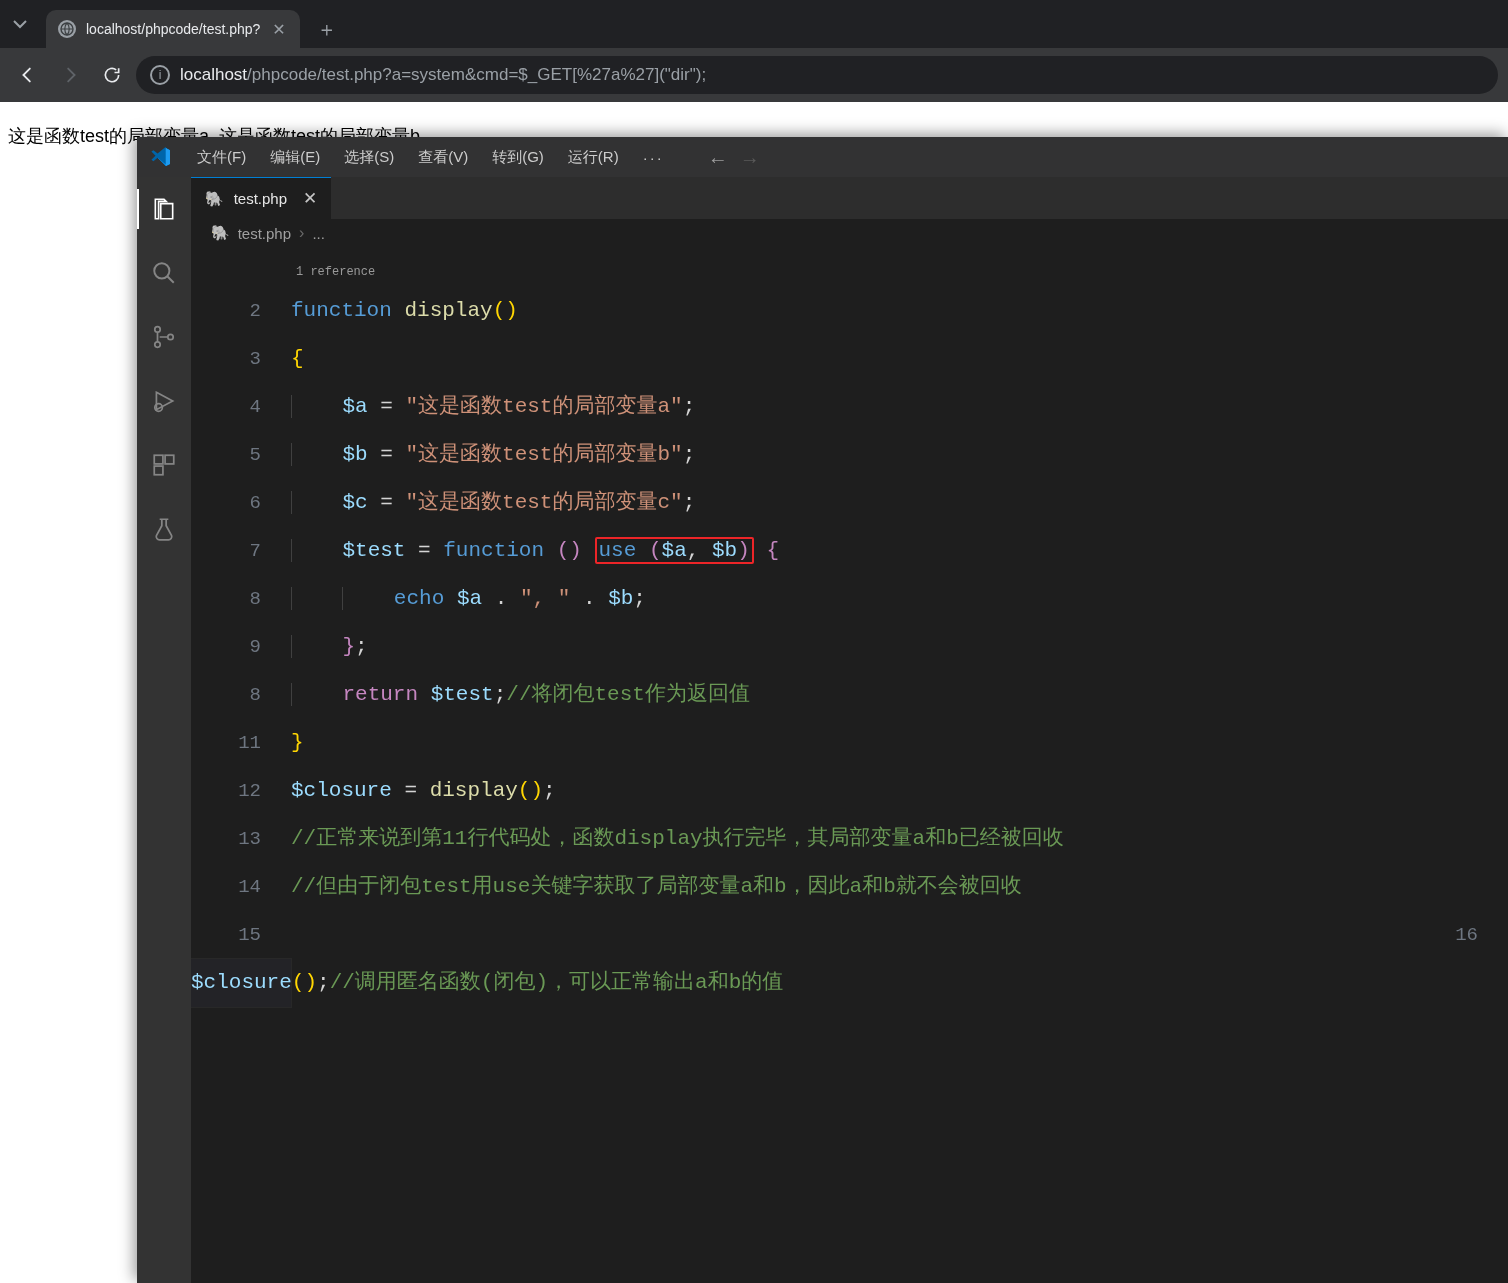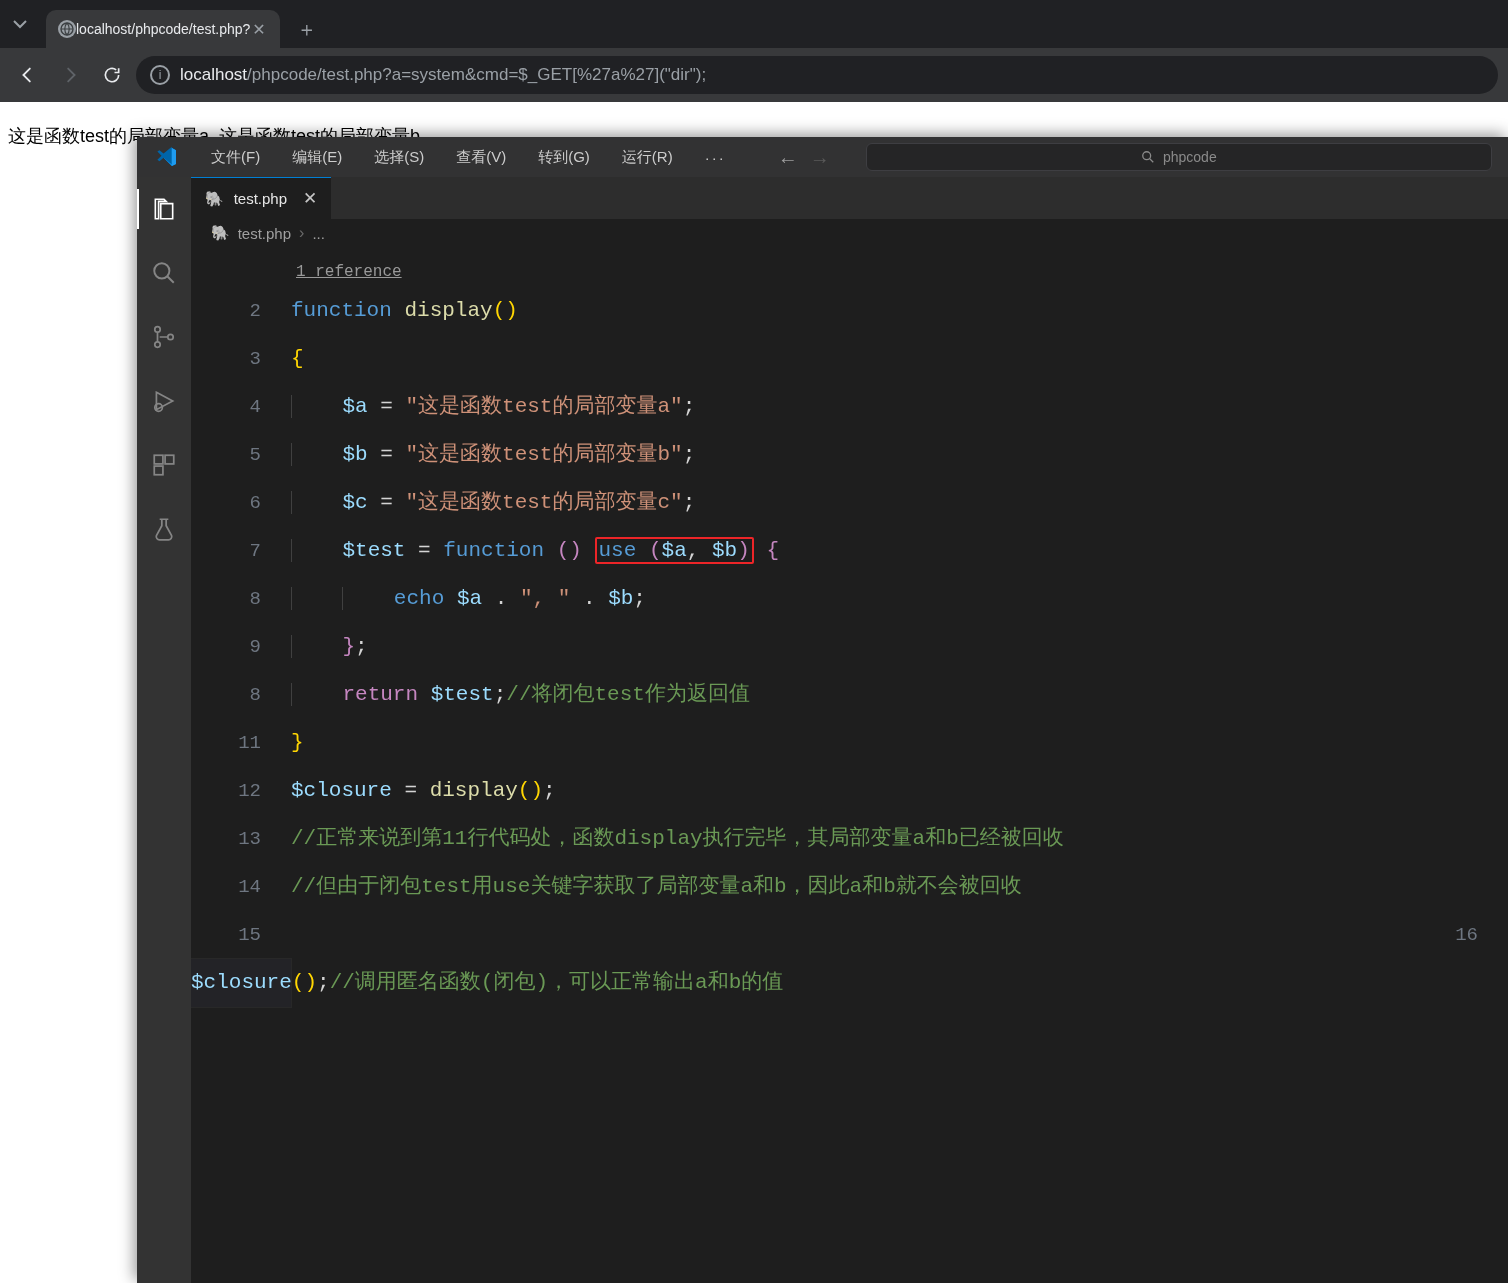--- a/index.html
+++ b/index.html
@@ -36,21 +36,21 @@
     margin:0; padding:0; width:1508px; height:1283px;
     font-family:"Segoe UI",Arial,sans-serif;
     background:#ffffff; overflow:hidden; font-size:15px;
   }
 
   
   .browser-header{ background:var(--browser-header-dark); height:48px; display:flex; align-items:flex-end;}
   .dropdown-chev{ width:40px; height:48px; display:flex; align-items:center; justify-content:center; color:var(--browser-icon);}
   .tab{
     background:var(--tab-active); height:38px; border-radius:10px 10px 0 0;
-    display:flex; align-items:center; padding:0 12px; margin-left:6px;
+    display:flex; align-items:center; padding:0 12px; gap:10px; margin-left:6px;
     color:#e8eaed; font-size:14px; max-width:275px;
   }
   .tab-favicon{ width:18px; height:18px; border-radius:50%; background:#9aa0a6; display:flex; align-items:center; justify-content:center;}
   .tab-title{ white-space:nowrap; overflow:hidden; text-overflow:ellipsis; flex:1;}
   .tab-close{ color:var(--browser-icon); font-size:16px; padding:0 2px;}
   .new-tab{ width:34px; height:34px; display:flex; align-items:center;justify-content:center; color:var(--browser-icon); font-size:20px; margin-left:10px; margin-bottom:2px;}
 
   .toolbar{
     background:var(--browser-header); height:54px; display:flex; align-items:center; gap:6px; padding:0 10px;
   }
@@ -67,21 +67,21 @@
   .page-content{ background:#fff; color:#000; padding:22px 8px; font-size:18px; font-family:Arial,sans-serif;}
 
   
   .vscode{
     position:absolute; left:137px; top:137px; right:0; bottom:0;
     background:var(--vs-bg); display:flex; flex-direction:column;
     box-shadow:-3px -3px 14px rgba(0,0,0,0.4);
   }
   .vs-titlebar{
     height:40px; background:var(--vs-titlebar); color:#cccccc;
-    display:flex; align-items:center; padding:0 16px; gap:16px; font-size:15px;
+    display:flex; align-items:center; padding:0 10px; gap:8px; font-size:15px;
   }
   .vs-logo{ width:28px; height:28px; display:flex; align-items:center; justify-content:center; margin-right:6px;}
   .vs-menu-item{ padding:4px 8px; white-space:nowrap;}
   .vs-menu-more{ padding:4px 8px; letter-spacing:2px;}
   .vs-nav-arrows{ display:flex; gap:12px; margin-left:28px; color:#9d9d9d; font-size:20px;}
   .vs-search{
     flex:1; height:28px; background:#252526; border:1px solid #3e3e42; border-radius:6px;
     margin-left:20px; display:flex; align-items:center; justify-content:center; color:#8a8a8a; gap:8px; font-size:14px;
   }
 
@@ -117,21 +117,21 @@
   .crumb-sep{ color:#6a6a6a; font-size:16px;}
 
   
   .code-scroll{ flex:1; overflow:auto;}
   .code{
     font-family:Consolas,"Courier New",monospace; font-size:21px; line-height:48px;
     display:grid; grid-template-columns:100px 1fr; color:var(--vs-text);
     position:relative;
   }
   .lens{
-    grid-column:2; color:#999999; font-size:16px; line-height:30px; padding-top:10px; padding-left:5px;text-decoration:underline;
+    grid-column:2; color:#999999; font-size:12px; line-height:30px; padding-top:10px; padding-left:5px;
   }
   .ln{
     color:#6e7681; text-align:right; padding-right:30px; user-select:none; font-size:19px;
   }
   .cl{ white-space:pre; position:relative;}
   .indent-guide{ border-left:1px solid #404040;}
   .kw{ color:var(--php-keyword);}
   .fn{ color:var(--php-func);}
   .vr{ color:var(--php-var);}
   .st{ color:var(--php-string);}
@@ -208,27 +208,20 @@
     <span class="vs-menu-item">编辑(E)</span>
     <span class="vs-menu-item">选择(S)</span>
     <span class="vs-menu-item">查看(V)</span>
     <span class="vs-menu-item">转到(G)</span>
     <span class="vs-menu-item">运行(R)</span>
     <span class="vs-menu-more">···</span>
     <span class="vs-nav-arrows">
       <span>←</span>
       <span style="color:#5a5a5a">→</span>
     </span>
-    <div class="vs-search">
-      <svg width="14" height="14" viewBox="0 0 16 16">
-          <circle cx="6.5" cy="6.5" r="4.5" stroke="#8a8a8a" stroke-width="1.5" fill="none"></circle>
-          <path d="M10 10l4 4" stroke="#8a8a8a" stroke-width="1.5"></path>
-        </svg>
-      <span>phpcode</span>
-    </div>
   </div>
 
   <div class="vs-body">
     <div class="activity-bar">
       <div class="act-item active">
         <svg width="26" height="26" viewBox="0 0 24 24">
             <path d="M4 3h8l2 2h0v0H7v16H4z M9 7h11v14H9z" stroke="#fff" stroke-width="1.5" fill="none"></path>
           </svg>
       </div>
       <div class="act-item">

